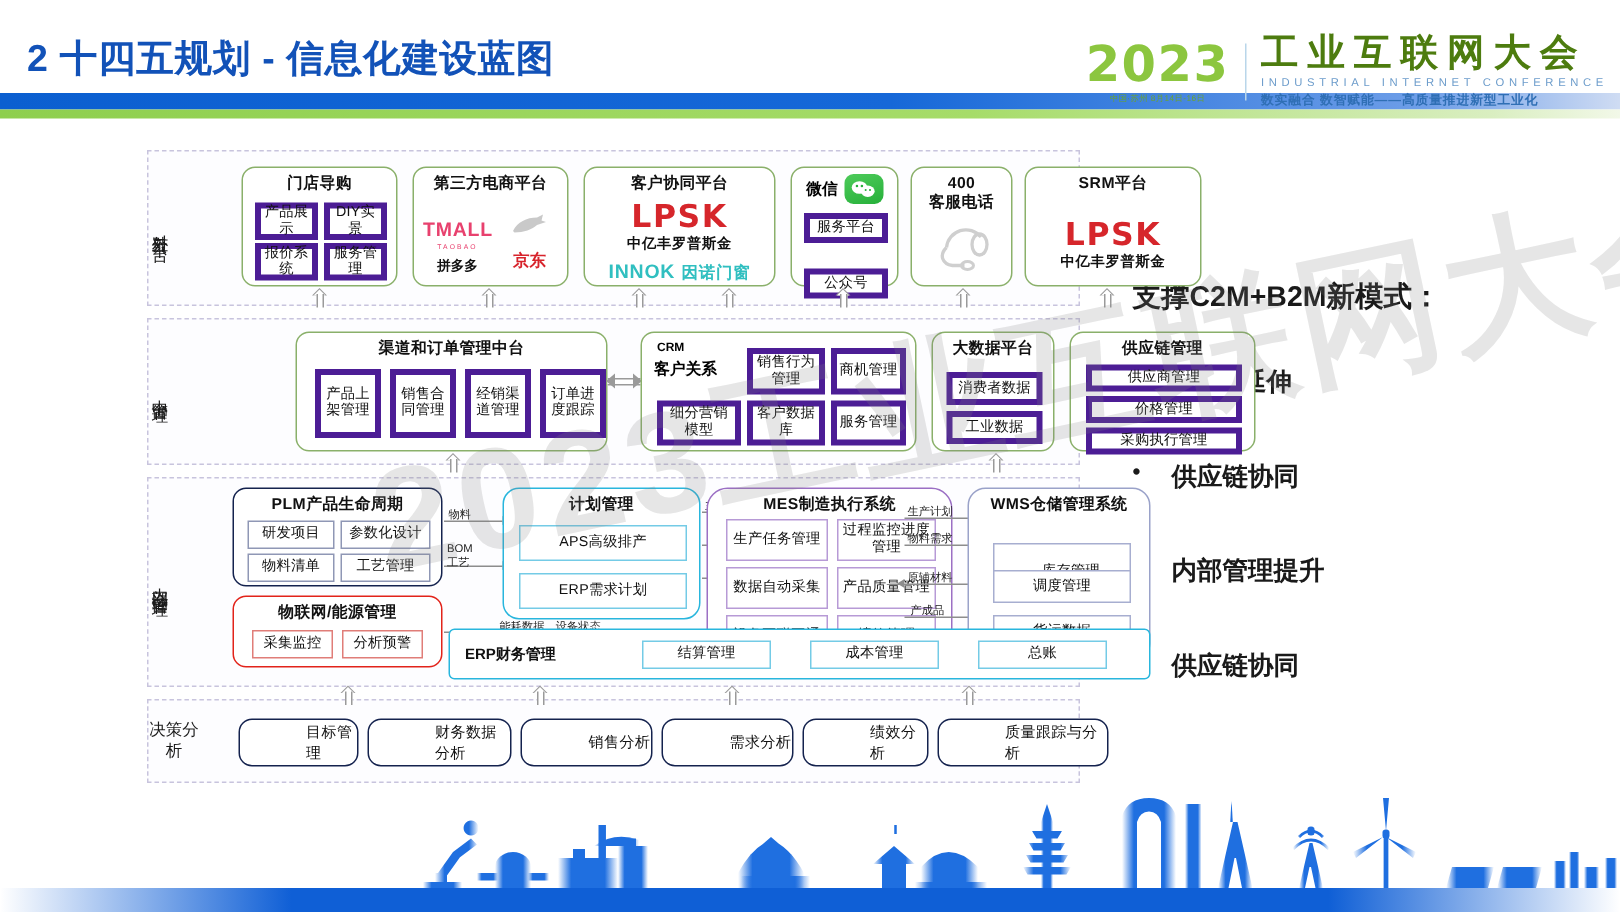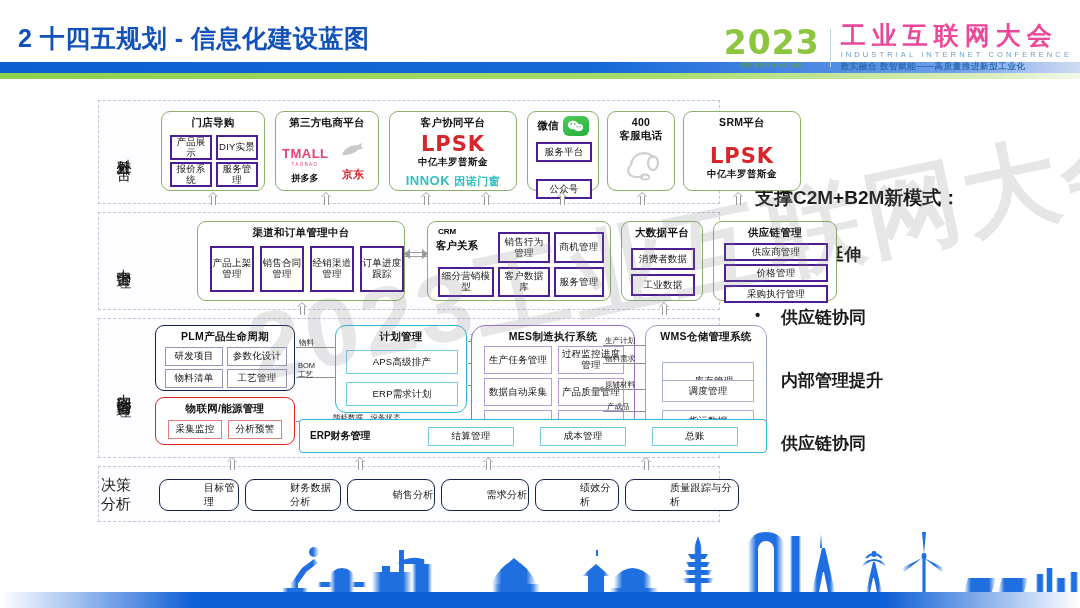--- a/index.html
+++ b/index.html
@@ -31,21 +31,21 @@
   .logo-2023 { text-align: center; padding-right: 10px; }
   .logo-2023 .yr {
     font-size: 33px; font-weight: bold; color: #8cc63f; letter-spacing: 1px;
     line-height: 1; font-family: "DejaVu Sans", sans-serif;
   }
   .logo-2023 .sub {
     font-size: 5.5px; color: #6ba32f; letter-spacing: .3px; margin-top: 3px; white-space: nowrap;
   }
   .logo-div { width: 1px; height: 38px; background: #b9d6ea; margin-right: 10px; }
   .logo-cn {
-    font-size: 25px; font-weight: bold; color: #ec4899; letter-spacing: 6px;
+    font-size: 25px; font-weight: bold; color: #4d7c0f; letter-spacing: 6px;
     line-height: 1.05; white-space: nowrap;
   }
   .logo-en { font-size: 7.5px; color: #6c9ccb; letter-spacing: 3.1px; margin-top: 2px; white-space: nowrap; }
   .logo-tag { font-size: 8.5px; color: #2f6fb5; letter-spacing: .6px; margin-top: 2px; white-space: nowrap; font-weight: bold;}
 
   
   .watermark {
     position: absolute; left: 240px; top: 190px;
     font-size: 96px; font-weight: bold; color: rgba(130,130,130,.20);
     transform: rotate(-12deg); white-space: nowrap; pointer-events: none; z-index: 30;
@@ -60,41 +60,41 @@
 
   
   .diagram { position: absolute; left: 98px; top: 100px; width: 622px; height: 422px; z-index: 10; }
 
   .band {
     position: absolute; left: 0; width: 622px;
     border: 1px dashed #c8c4dd; background: #fdfdff;
     display: flex; align-items: stretch;
   }
   .band-label {
-    width: 34px; flex: 0 0 34px; display: flex; align-items: center; justify-content: flex-end;
-    font-size: 15px; color: #1a1a1a; line-height: 1.15; text-align: center;
+    width: 34px; flex: 0 0 34px; display: flex; align-items: center; justify-content: flex-start;
+    font-size: 11px; color: #1a1a1a; line-height: 1.15; text-align: center;
   }
   .band-label span { writing-mode: vertical-rl; text-orientation: upright; letter-spacing: 2px; }
   .band-body { flex: 1; position: relative; }
 
   .b1 { top: 0;   height: 104px; }
   .b2 { top: 112px; height: 98px; gap: 36px; }
   .b3 { top: 218px; height: 140px; }
   .b4 { top: 366px; height: 56px; }
 
   
   .card {
     position: absolute; border: 1.4px solid #8ab06a; border-radius: 9px; background: #fff;
   }
   .card-ttl {
     text-align: center; font-size: 10.5px; font-weight: bold; color: #111;
     padding-top: 4px; line-height: 1.15; letter-spacing: .3px;
   }
   .chip {
-    position: absolute; border: 2px solid #4c1d95; background: #fff;
+    position: absolute; border: 4px solid #4c1d95; background: #fff;
     display: flex; align-items: center; justify-content: center; text-align: center;
     font-size: 9.5px; color: #111; line-height: 1.12; letter-spacing: .2px;
   }
 
   
   .lpsk { font-size: 21px; font-weight: bold; color: #d6262b; letter-spacing: 1px; text-align:center; font-family:"DejaVu Sans",sans-serif;}
   .lpsk-sub { font-size: 9.5px; font-weight: bold; color: #111; text-align:center; letter-spacing:.5px;}
   .innok { font-size: 13px; font-weight: bold; color: #30bfc0; text-align:center; letter-spacing: .5px; }
   .innok .cn { color: #30bfc0; font-size: 11px; }
   .tmall { font-size: 13px; font-weight: bold; color: #e8416e; letter-spacing:.5px; }

